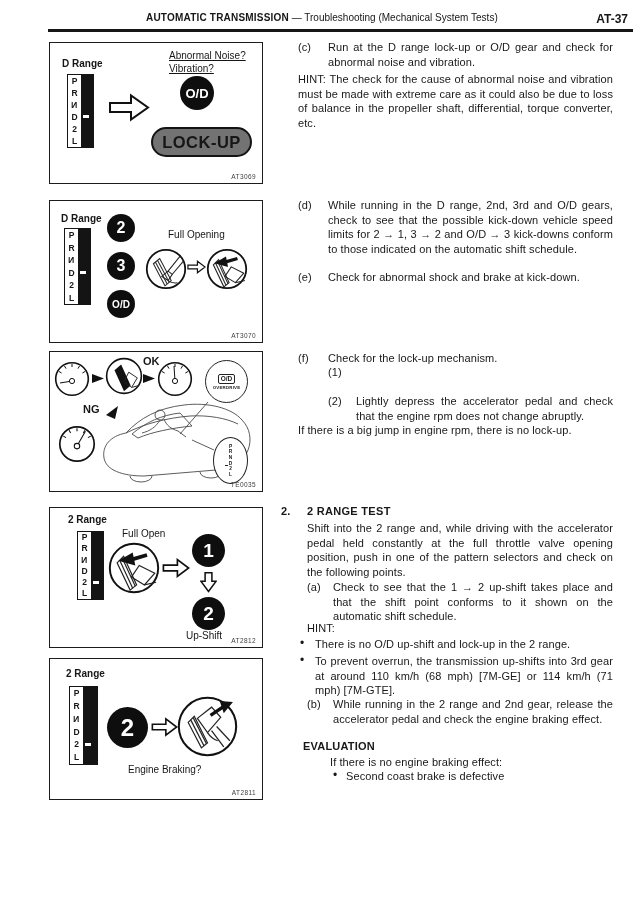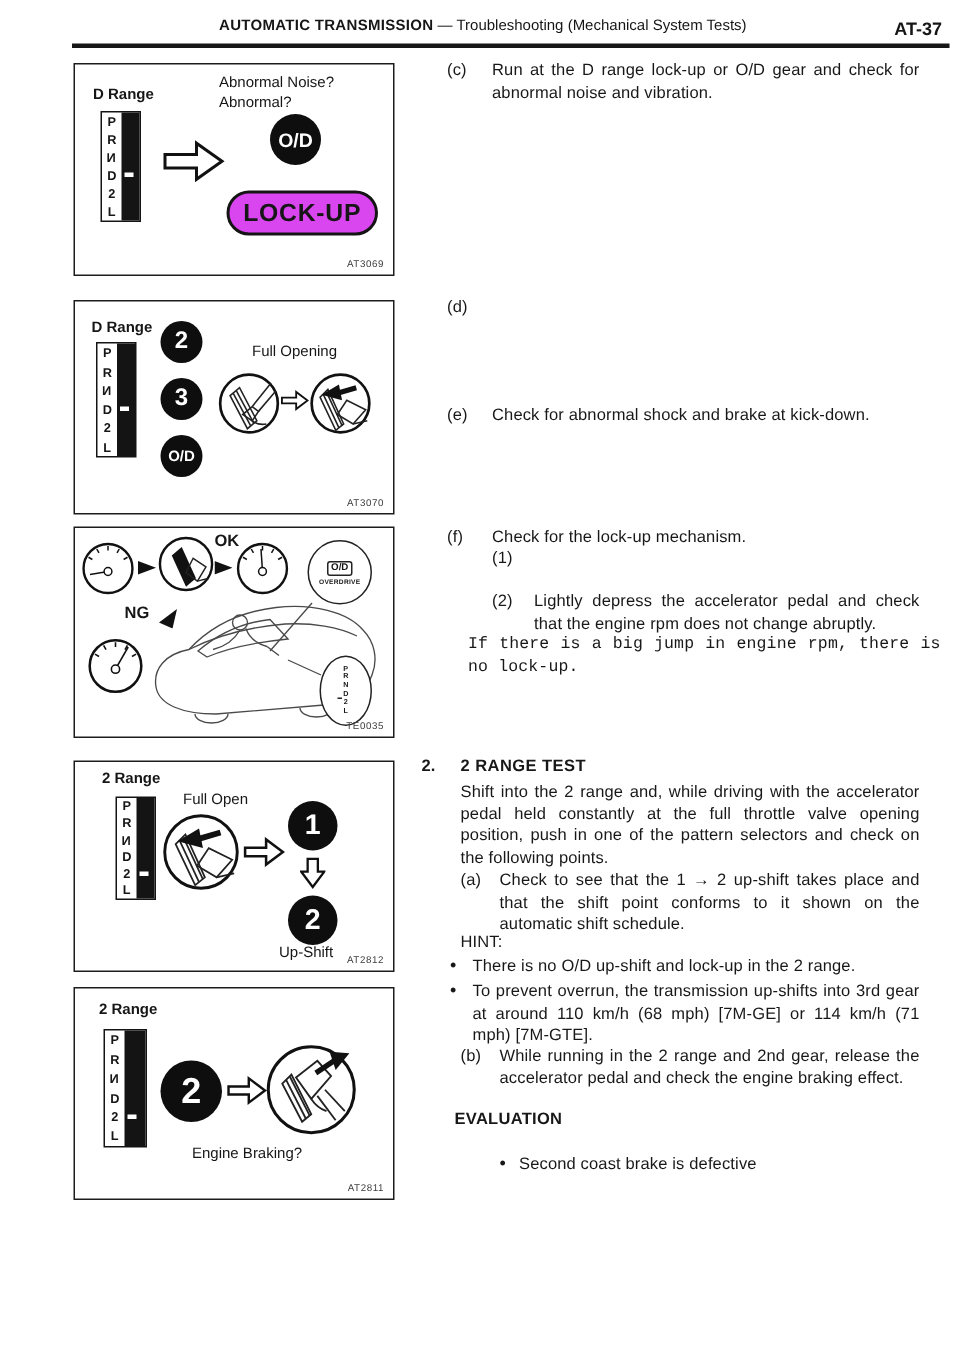--- a/index.html
+++ b/index.html
@@ -18,21 +18,21 @@
   .gate{position:absolute;border:1.6px solid #141414;background:#fff;display:flex;box-sizing:border-box;}
   .gate-letters{width:13px;display:flex;flex-direction:column;justify-content:space-around;align-items:center;
                 font-weight:bold;font-size:8.5px;line-height:1;}
   .gate-letters .flip{transform:scaleX(-1);}
   .gate-bar{flex:1;background:#141414;position:relative;}
   .gate-dash{position:absolute;left:1.5px;width:6.5px;height:3px;background:#fff;}
   
   .badge{position:absolute;background:#0e0e0e;color:#fff;border-radius:50%;display:flex;
          align-items:center;justify-content:center;font-weight:bold;}
   .pill{position:absolute;border:2.5px solid #141414;border-radius:999px;display:flex;align-items:center;
-        justify-content:center;font-weight:bold;letter-spacing:.5px;background:#d946ef;}
+        justify-content:center;font-weight:bold;letter-spacing:.5px;background:#737373;}
   .cap{position:absolute;font-size:10px;white-space:nowrap;}
   .icon{position:absolute;}
   
   .tx{position:absolute;font-size:11px;line-height:14.6px;text-align:justify;color:#181818;letter-spacing:.1px;}
   .item{box-sizing:border-box;position:absolute;}
   .item .lbl{position:absolute;left:0;top:0;}
   .nowrap{white-space:nowrap;text-align:left;}
   .bold{font-weight:bold;}
   .bullet{box-sizing:border-box;}
   .bullet .mark{position:absolute;left:0;top:-1px;font-size:12px;}
@@ -68,23 +68,23 @@
         <span>2</span>
         <span>L</span>
       </div>
       <div class="gate-bar">
         <div class="gate-dash" style="top:40px;"></div>
       </div>
     </div>
     <svg class="icon" style="left:58px;top:50px;" width="42" height="29" viewBox="0 0 42 29">
       <path d="M2 10 H23 V2.5 L40 14.5 L23 26.5 V19 H2 Z" fill="#fff" stroke="#111" stroke-width="2"></path>
     </svg>
-    <div class="cap" style="left:96px;top:6px;line-height:13px;">
+    <div class="cap" style="left:119px;top:6px;line-height:13px;text-decoration:underline;">
       <div>Abnormal Noise?</div>
-      <div>Abnormal?</div>
+      <div>Vibration?</div>
     </div>
     <div class="badge" style="left:130px;top:33px;width:34px;height:34px;font-size:13px;">O/D</div>
     <div class="pill" style="left:101px;top:84px;width:97px;height:26px;font-size:16.5px;">LOCK-UP</div>
     <div class="figid">AT3069</div>
   </div>
 
   <div class="figbox" style="top:200px;height:141px;">
     <div class="rlabel" style="left:11px;top:12px;">D Range</div>
     <div class="gate" style="left:14px;top:27px;width:27px;height:77px;">
       <div class="gate-letters">
@@ -301,41 +301,43 @@
       <polygon points="42,5 55,6 46,17" fill="#111"></polygon>
     </svg>
     <div class="cap" style="left:78px;top:105px;">Engine Braking?</div>
     <div class="figid">AT2811</div>
   </div>
 
   <div class="tx item" style="left:298px;top:40px;width:315px;padding-left:30px;">
     <span class="lbl">(c)</span>
     <span>Run at the D range lock-up or O/D gear and check for abnormal noise and vibration.</span>
   </div>
+  <div class="tx" style="left:298px;top:72px;width:315px;">HINT:  The check for the cause of abnormal noise and vibration must be made with extreme care as it could also be due to loss of balance in the propeller shaft, differential, torque converter, etc.</div>
 
   <div class="tx item" style="left:298px;top:198px;width:315px;padding-left:30px;">
     <span class="lbl">(d)</span>
+    <span>While running in the D range, 2nd, 3rd and O/D gears, check to see that the possible kick-down vehicle speed limits for 2 → 1, 3 → 2 and O/D → 3 kick-downs conform to those indicated on the automatic shift schedule.</span>
   </div>
   <div class="tx item" style="left:298px;top:270px;width:315px;padding-left:30px;">
     <span class="lbl">(e)</span>
     <span>Check for abnormal shock and brake at kick-down.</span>
   </div>
 
   <div class="tx item" style="left:298px;top:351px;width:315px;padding-left:30px;">
     <span class="lbl">(f)</span>
     <span>Check for the lock-up mechanism.</span>
   </div>
   <div class="tx item" style="left:328px;top:365px;width:285px;padding-left:28px;">
     <span class="lbl">(1)</span>
   </div>
   <div class="tx item" style="left:328px;top:394px;width:285px;padding-left:28px;">
     <span class="lbl">(2)</span>
     <span>Lightly depress the accelerator pedal and check that the engine rpm does not change abruptly.</span>
   </div>
-  <div class="tx" style="left:312px;top:423px;width:315px;font-family:Liberation Mono, monospace;">If there is a big jump in engine rpm, there is no lock-up.</div>
+  <div class="tx" style="left:298px;top:423px;width:315px;">If there is a big jump in engine rpm, there is no lock-up.</div>
 
   <div class="tx bold nowrap" style="left:281px;top:504px;">2.</div>
   <div class="tx bold nowrap" style="left:307px;top:504px;letter-spacing:.3px;">2 RANGE TEST</div>
   <div class="tx" style="left:307px;top:521px;width:306px;">Shift into the 2 range and, while driving with the accelerator pedal held constantly at the full throttle valve opening position, push in one of the pattern selectors and check on the following points.</div>
 
   <div class="tx item" style="left:307px;top:580px;width:306px;padding-left:26px;">
     <span class="lbl">(a)</span>
     <span>Check to see that the 1 → 2 up-shift takes place and that the shift point conforms to it shown on the automatic shift schedule.</span>
   </div>
   <div class="tx nowrap" style="left:307px;top:621px;">HINT:</div>
@@ -348,18 +350,19 @@
     <span class="mark">•</span>
     <span>To prevent overrun, the transmission up-shifts into 3rd gear at around 110 km/h (68 mph) [7M-GE] or 114 km/h (71 mph) [7M-GTE].</span>
   </div>
 
   <div class="tx item" style="left:307px;top:697px;width:306px;padding-left:26px;">
     <span class="lbl">(b)</span>
     <span>While running in the 2 range and 2nd gear, release the accelerator pedal and check the engine braking effect.</span>
   </div>
 
   <div class="tx bold nowrap" style="left:303px;top:739px;letter-spacing:.2px;">EVALUATION</div>
+  <div class="tx nowrap" style="left:330px;top:755px;">If there is no engine braking effect:</div>
   <div class="tx item bullet nowrap" style="left:333px;top:769px;width:280px;padding-left:13px;">
     <span class="mark">•</span>
     <span>Second coast brake is defective</span>
   </div>
 
 </div>
 
 </body></html>

